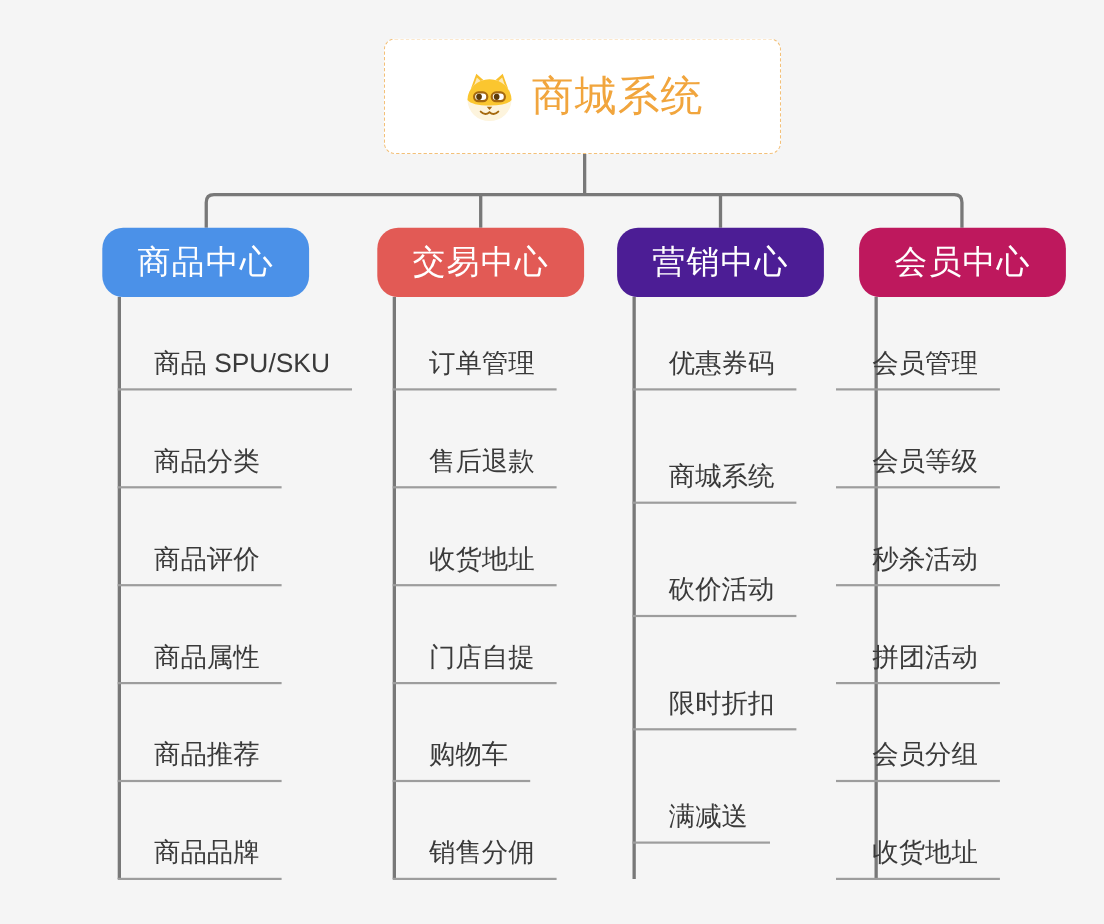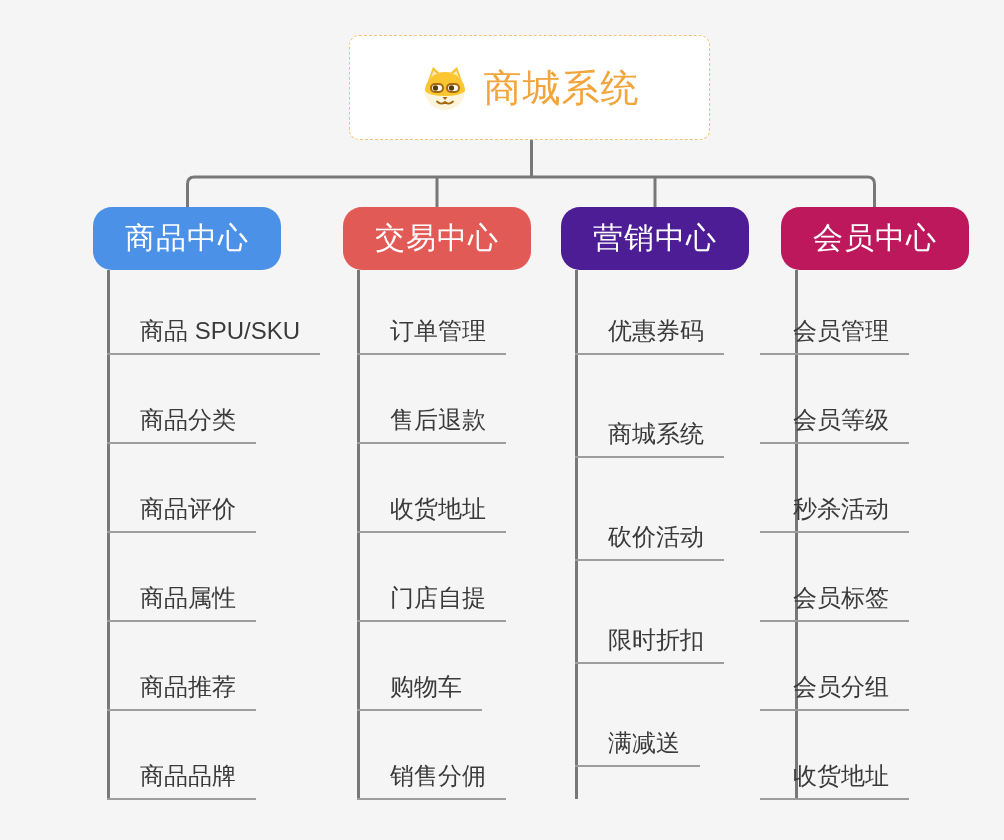--- a/index.html
+++ b/index.html
@@ -168,21 +168,21 @@
     <div class="leaf-row">
         <span class="leaf">会员管理</span>
       </div>
     <div class="leaf-row">
         <span class="leaf">会员等级</span>
       </div>
     <div class="leaf-row">
         <span class="leaf">秒杀活动</span>
       </div>
     <div class="leaf-row">
-        <span class="leaf">会员标签</span>
+        <span class="leaf">拼团活动</span>
       </div>
     <div class="leaf-row">
         <span class="leaf">会员分组</span>
       </div>
     <div class="leaf-row">
         <span class="leaf">收货地址</span>
       </div>
   </div>
 
 </div>

